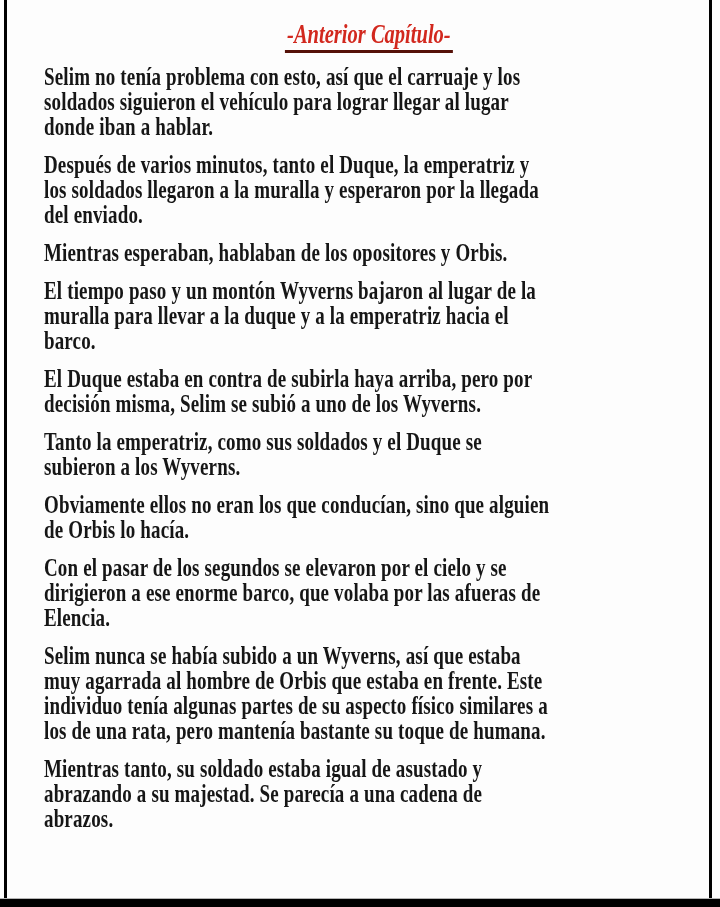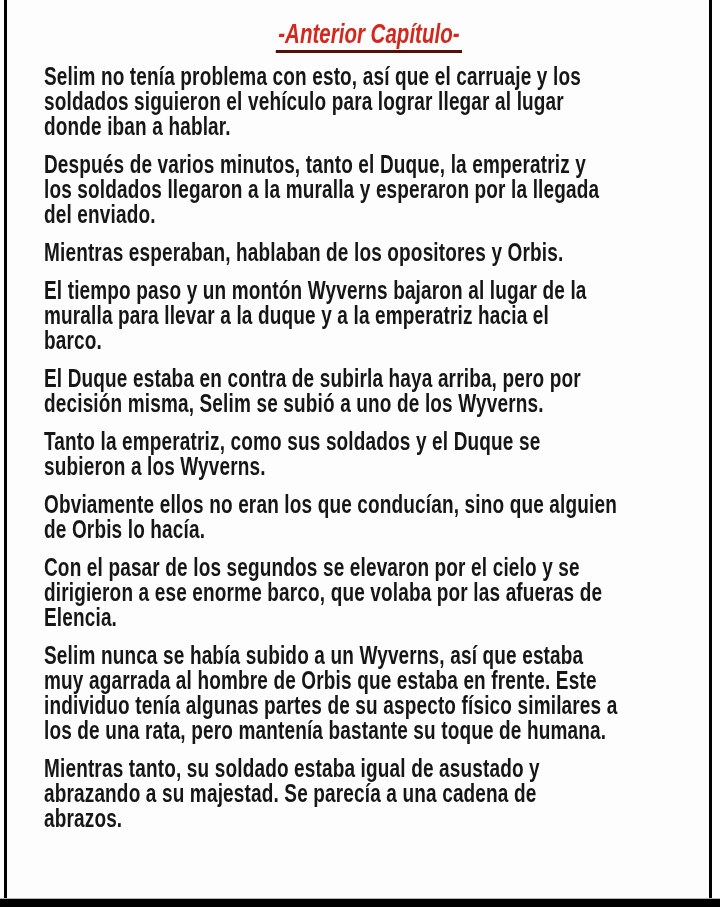--- a/index.html
+++ b/index.html
@@ -6,21 +6,21 @@
     margin: 0;
     padding: 0;
     background: #ffffff;
   }
   .page {
     position: relative;
     width: 720px;
     height: 907px;
     background: #fdfdfd;
     overflow: hidden;
-    font-family: Liberation Sans, sans-serif;
+    font-family: Liberation Serif, serif;
   }
   .border-left {
     position: absolute;
     left: 4px;
     top: 0;
     width: 3px;
     height: 100%;
     background: var(--border, #000);
   }
   .border-right {

